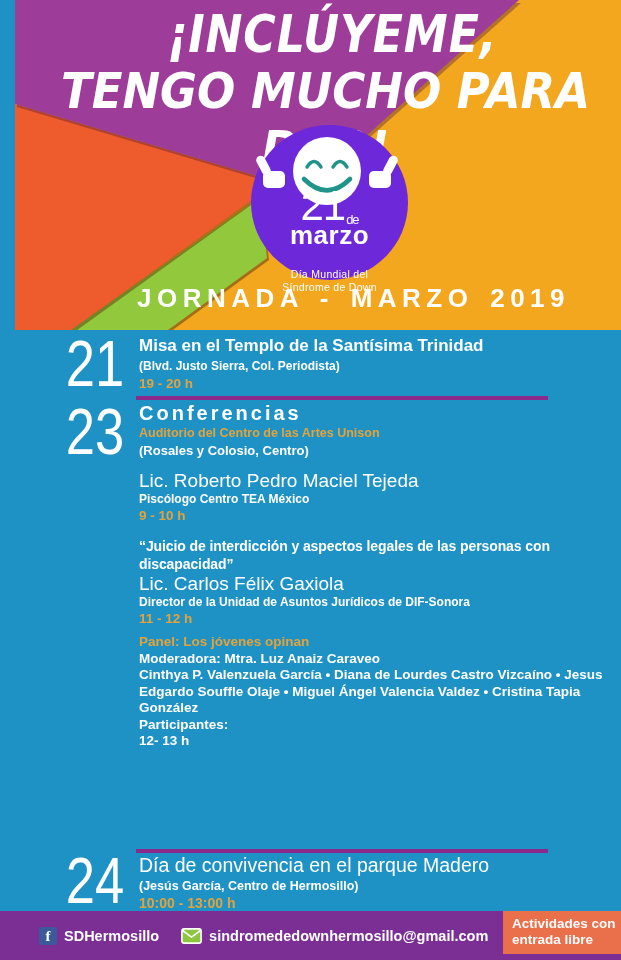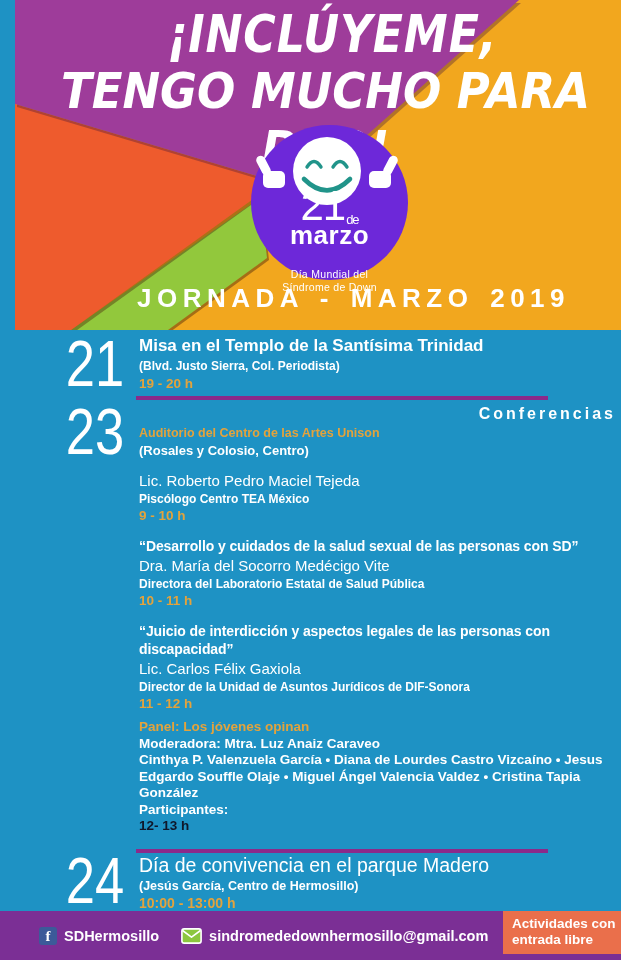--- a/index.html
+++ b/index.html
@@ -49,31 +49,31 @@
     flex:0 0 134px; text-align:right; padding-right:12px; box-sizing:border-box;
     font-size:64px; line-height:56px; font-weight:400; color:#fff;
     transform:scaleX(.82); transform-origin:100% 20%;
   }
   .content { flex:1; padding-left:5px; box-sizing:border-box; max-width:482px; }
   .ev21 { padding-top:6px; }
   .ev-title  { font-size:17px; line-height:20px; font-weight:700; }
   .ev-loc    { font-size:12px; line-height:16px; font-weight:700; margin-top:2px; }
   .ev-time   { font-size:13.5px; line-height:16px; font-weight:700; color:#e3a33c; margin-top:2px; }
   .sep { height:4px; background:#8b2a8a; width:412px; margin:4px 0 4px 136px; }
-  .conf-title { font-size:16px; line-height:19px; font-weight:700; letter-spacing:3px;text-align:right; }
+  .conf-title { font-size:20px; line-height:19px; font-weight:700; letter-spacing:3px; }
   .venue   { font-size:12.5px; line-height:15px; font-weight:700; color:#e3a33c; margin-top:3px; }
   .conf-loc{ font-size:13px; line-height:15px; font-weight:700; margin-top:2px; }
   .talk { margin-top:14px; }
   .talk-title   { font-size:14px; line-height:18px; font-weight:700; letter-spacing:-.1px; }
-  .talk-speaker { font-size:15px; line-height:18px; font-weight:400; margin-top:2px; }
+  .talk-speaker { font-size:19px; line-height:18px; font-weight:400; margin-top:2px; }
   .talk-role    { font-size:12px; line-height:14px; font-weight:700; margin-top:2px; }
   .talk-time    { font-size:13.5px; line-height:15px; font-weight:700; color:#e3a33c; margin-top:2px; }
   .panel { margin-top:8px; font-size:13.5px; line-height:16.5px; font-weight:700; }
   .panel-title { color:#e3a33c; }
-  .panel-time  { color:#0f172a; }
+  .panel-time  { color:#ffffff; }
   .sep2 { position:absolute; left:136px; top:519px; margin:0; }
   .ev24 { position:absolute; left:0; top:523px; width:550px; }
   .ev24-title { font-size:19.5px; line-height:24px; font-weight:400; }
   .ev24 .ev-loc  { font-size:12.5px; line-height:14px; }
   .ev24 .ev-time { font-size:14px;  line-height:16px; }
   
   .footer {
     position:relative; width:621px; height:49px; background:#7b2f95;
     display:flex; align-items:center; color:#fff; font-weight:700; font-size:14.5px;
   }
@@ -160,26 +160,20 @@
         <div class="conf-title">Conferencias</div>
         <div class="venue">Auditorio del Centro de las Artes Unison</div>
         <div class="conf-loc">(Rosales y Colosio, Centro)</div>
 
         <div class="talk">
           <div class="talk-speaker">Lic. Roberto Pedro Maciel Tejeda</div>
           <div class="talk-role">Piscólogo Centro TEA México</div>
           <div class="talk-time">9 - 10 h</div>
         </div>
 
-        <div class="talk">
-          <div class="talk-title">“Desarrollo y cuidados de la salud sexual de las personas con SD”</div>
-          <div class="talk-speaker">Dra. María del Socorro Medécigo Vite</div>
-          <div class="talk-role">Directora del Laboratorio Estatal de Salud Pública</div>
-          <div class="talk-time">10 - 11 h</div>
-        </div>
 
         <div class="talk">
           <div class="talk-title">“Juicio de interdicción y aspectos legales de las personas con discapacidad”</div>
           <div class="talk-speaker">Lic. Carlos Félix Gaxiola</div>
           <div class="talk-role">Director de la Unidad de Asuntos Jurídicos de DIF-Sonora</div>
           <div class="talk-time">11 - 12 h</div>
         </div>
 
         <div class="panel">
           <div class="panel-title">Panel: Los jóvenes opinan</div>

